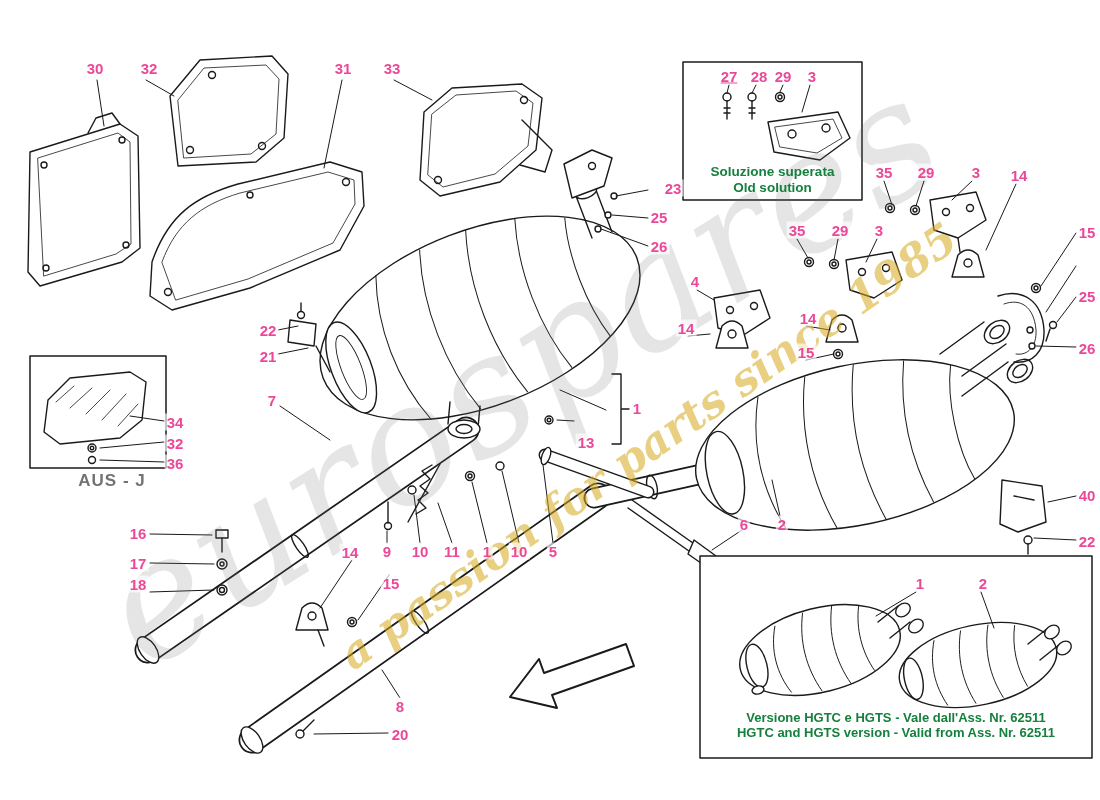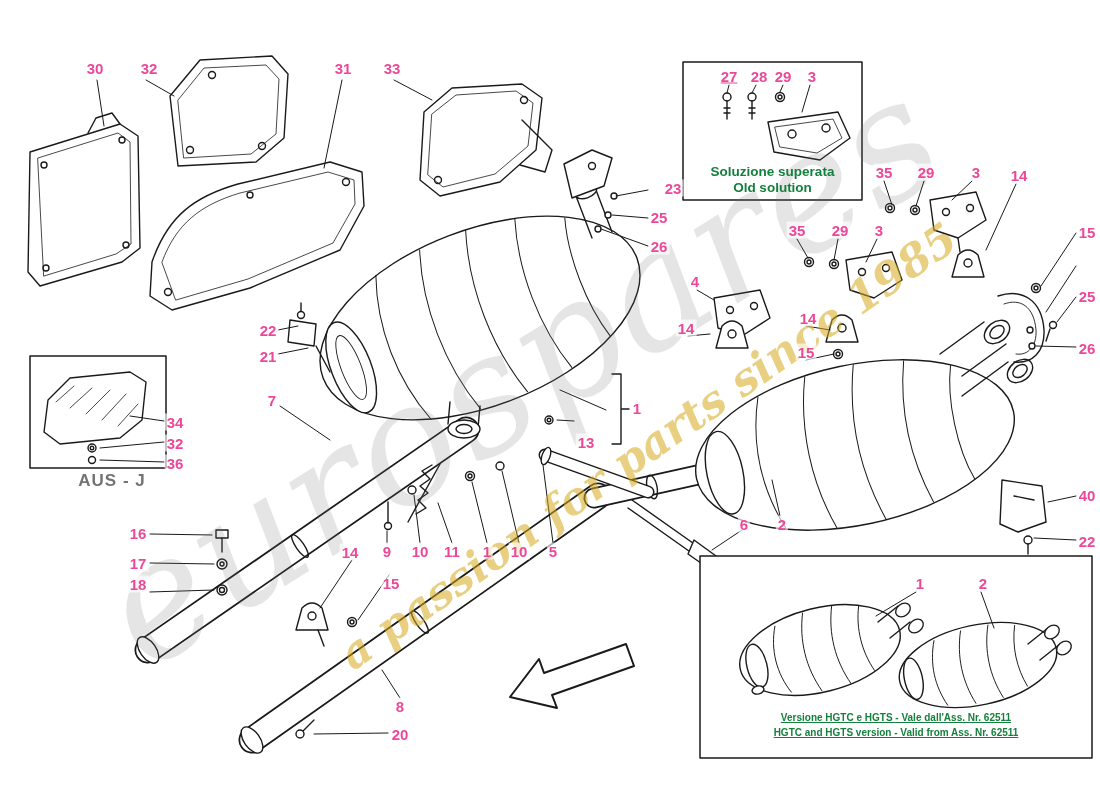--- a/index.html
+++ b/index.html
@@ -14,21 +14,21 @@
           transform:translate(-50%,-50%) rotate(-35deg);
           font:italic 700 44px "DejaVu Serif",serif;color:rgba(214,168,26,0.55);
           white-space:nowrap;}
   .callout-layer{position:absolute;left:0;top:0;width:100%;height:100%;z-index:4;}
   .callout{position:absolute;transform:translate(-50%,-50%);
            font:700 15px "Liberation Sans",sans-serif;color:#ec4899;cursor:pointer;
            padding:1px 2px;background:rgba(255,255,255,0.65);line-height:1;}
   .caption{position:absolute;z-index:3;text-align:center;color:#15803d;
            font:700 13.5px "Liberation Sans",sans-serif;line-height:16px;}
   .caption-old{left:683px;top:164px;width:179px;}
-  .caption-hgtc{left:702px;top:710px;width:388px;font-size:10px;line-height:15px;text-decoration:underline;}
+  .caption-hgtc{left:702px;top:710px;width:388px;font-size:13px;line-height:15px;}
   .aus-label{position:absolute;left:112px;top:481px;z-index:3;transform:translate(-50%,-50%);
              font:700 17px "Liberation Sans",sans-serif;color:#737373;letter-spacing:1px;}
 </style>
 </head>
 <body>
 
 <div class="stage">
 
 <svg width="1100" height="800" viewBox="0 0 1100 800">
  <g fill="none" stroke="#1a1a1a" stroke-width="1.4" stroke-linejoin="round" stroke-linecap="round">

